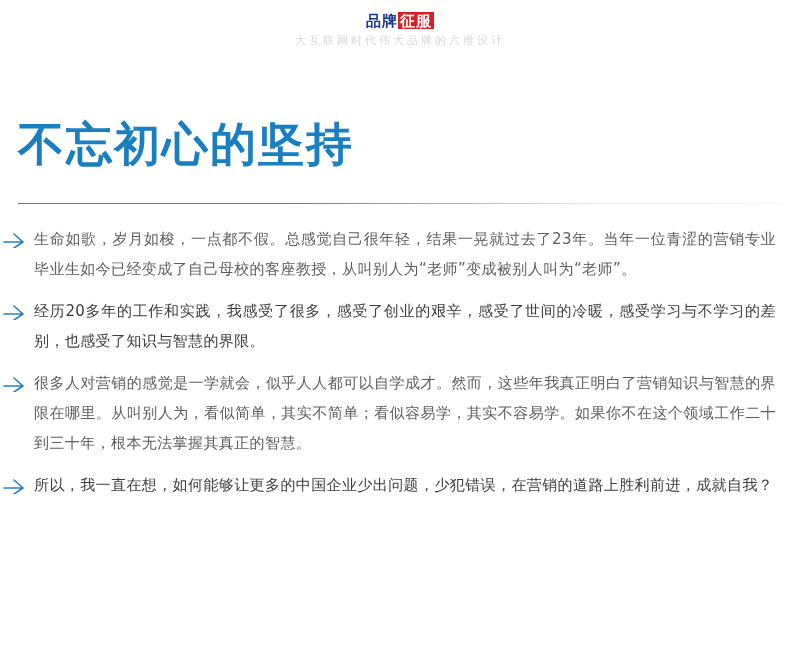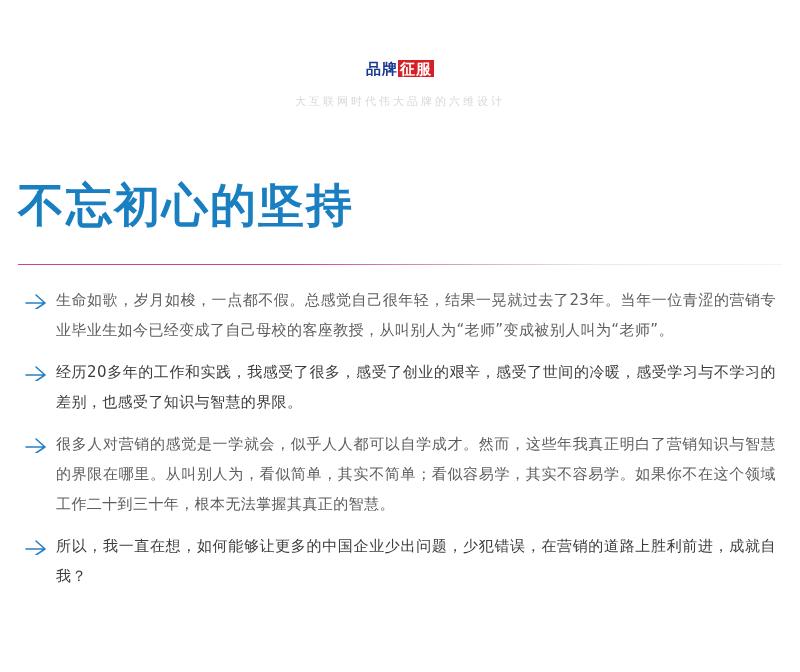--- a/index.html
+++ b/index.html
@@ -19,32 +19,31 @@
   .header {
     width: 100%;
     padding-top: 12px;
     text-align: center;
   }
   .brand-line {
     font-size: 15px;
     font-weight: bold;
     letter-spacing: 1px;
     line-height: 18px;
-    margin-top: 48px;
   }
   .brand-part-a {
     color: #1b3a8f;
   }
   .brand-part-b {
     color: #ffffff;
     background: #d62027;
     padding: 0 2px;
   }
   .subtitle {
-    margin-top: 15px;
+    margin-top: 2px;
     font-size: 11px;
     color: #d8d8d8;
     letter-spacing: 3px;
     line-height: 16px;
   }
 
   
   .title-block {
     margin-top: 68px;
     padding-left: 18px;
@@ -61,21 +60,21 @@
     margin-top: 22px;
     margin-left: 18px;
     margin-right: 18px;
     height: 1px;
     background: linear-gradient(to right, #c7458e 0%, #c7458e 35%, #e8e8e8 75%, #f4f4f4 100%);
   }
 
   
   .content {
     margin-top: 20px;
-    padding-left: 24px;
+    padding-left: 2px;
     padding-right: 24px;
   }
   .para-row {
     display: flex;
     align-items: flex-start;
     margin-bottom: 12px;
   }
   .arrow-icon {
     flex: 0 0 auto;
     width: 32px;

